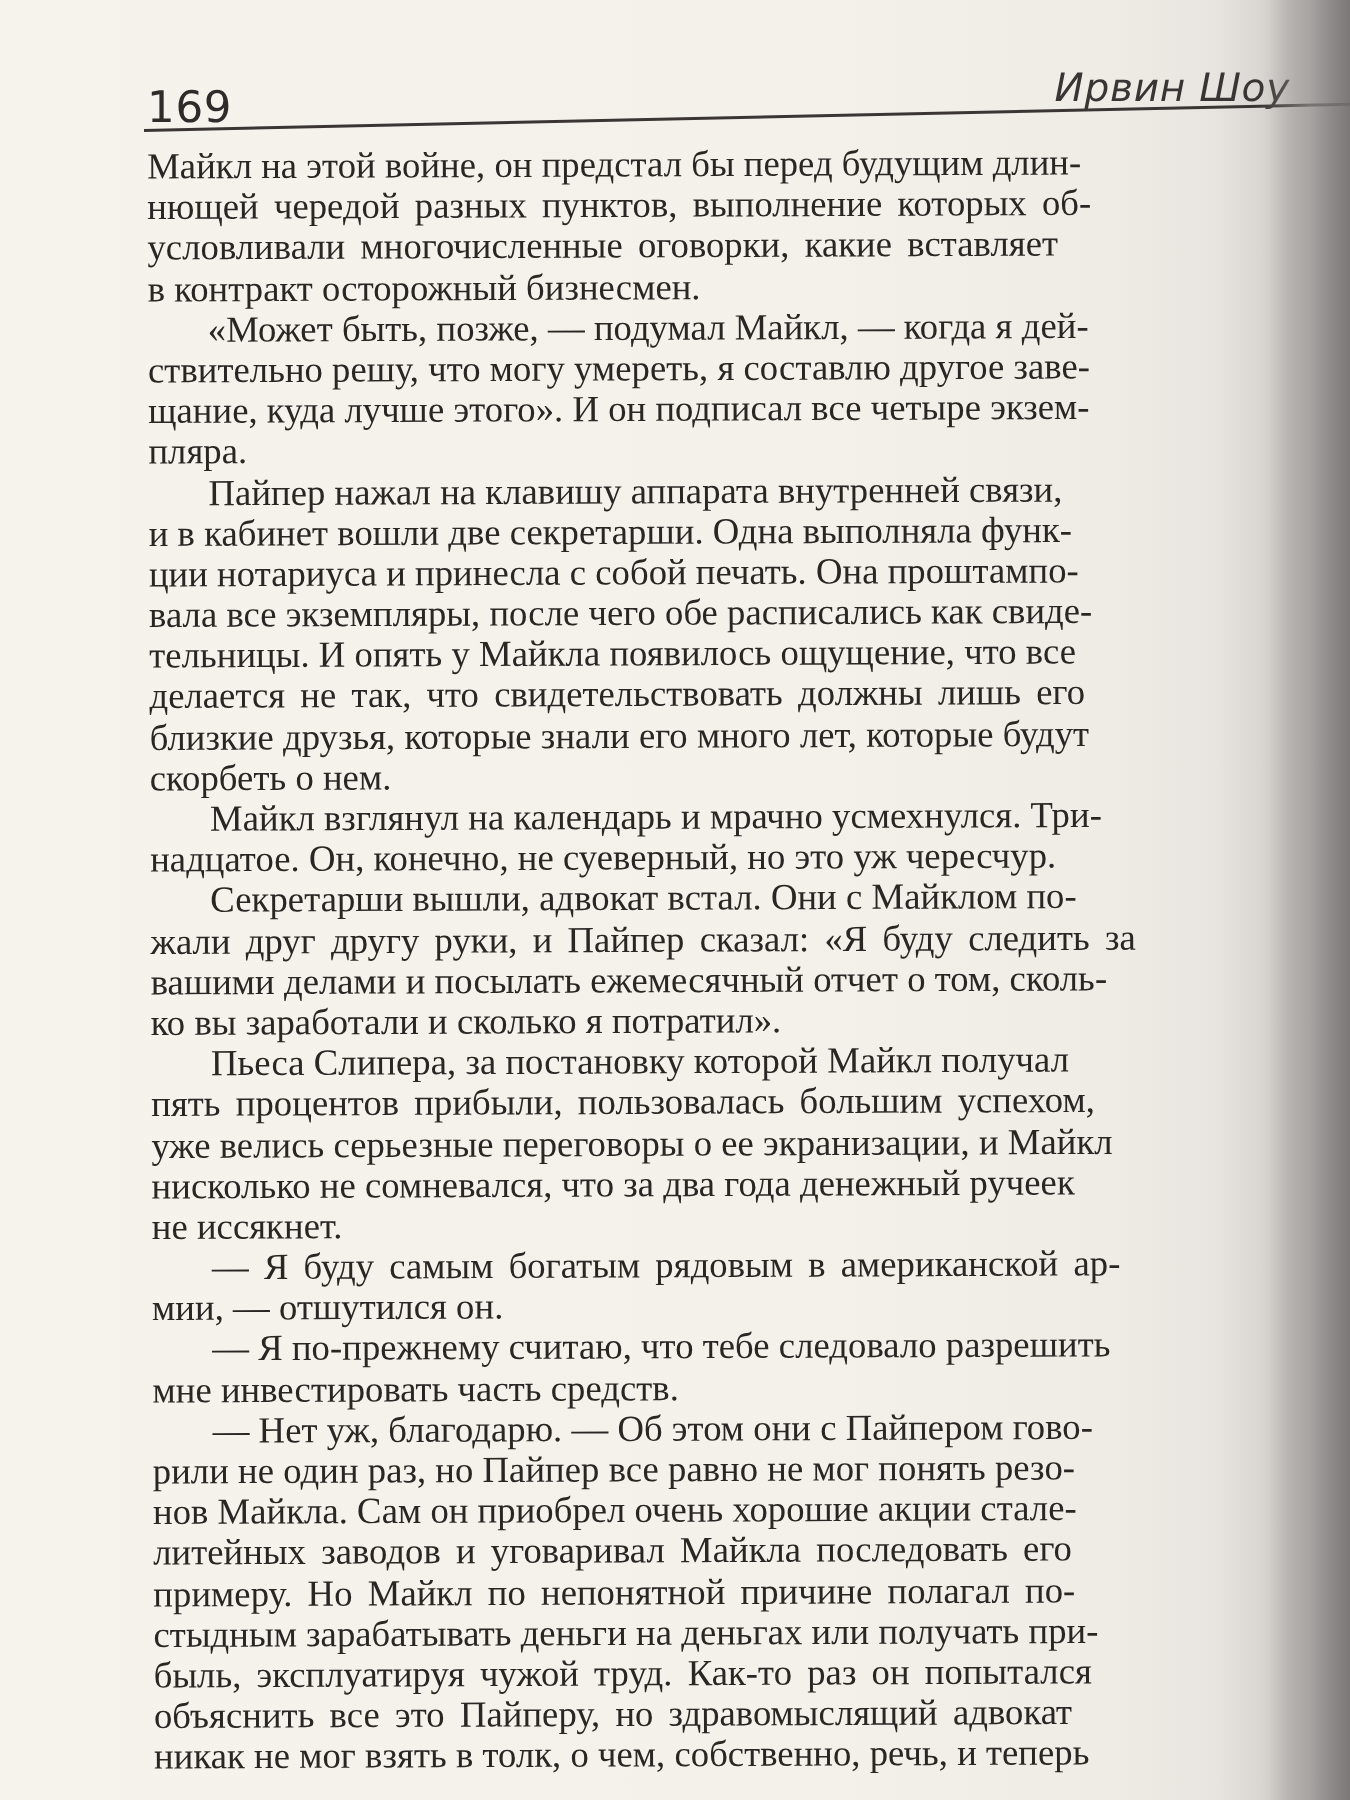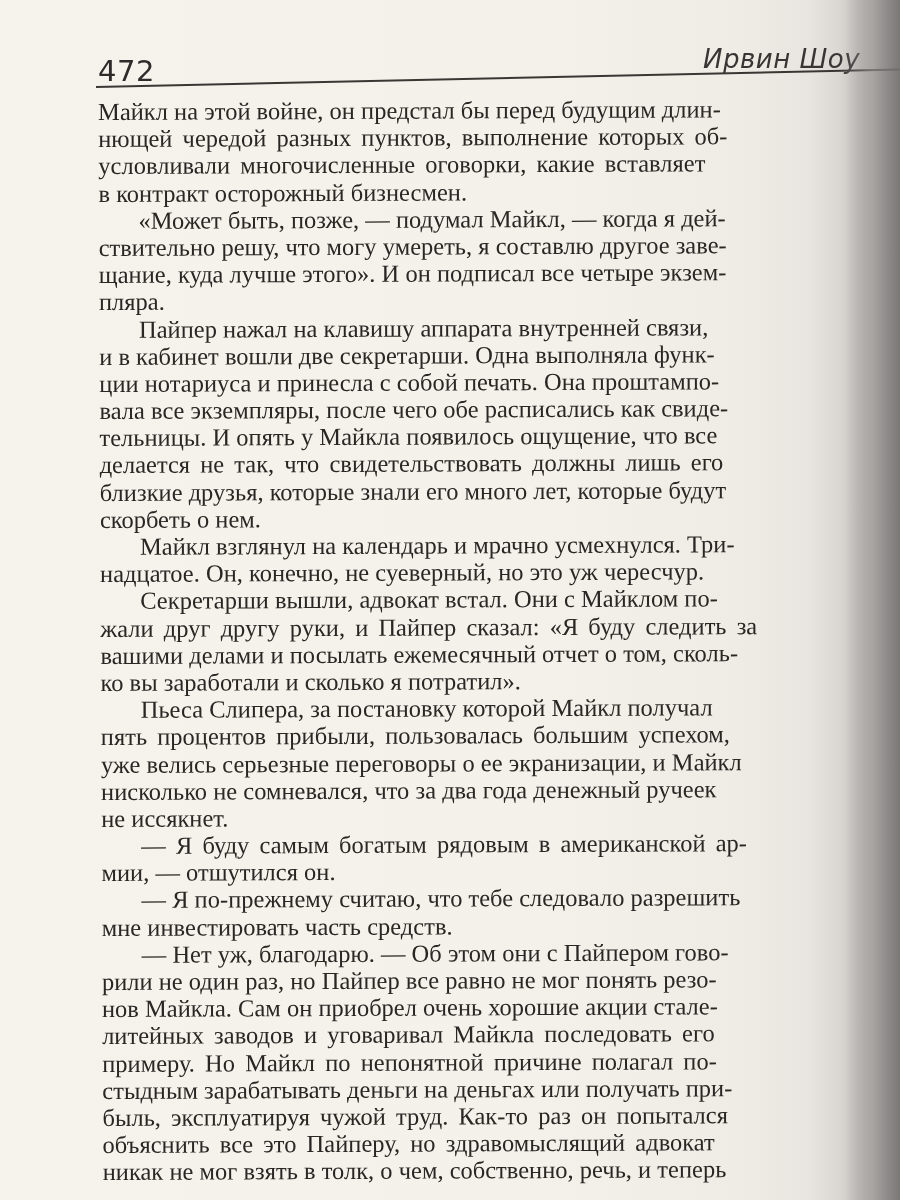--- a/index.html
+++ b/index.html
@@ -81,21 +81,21 @@
     .justify-wide {
       word-spacing: 4px;
     }
   </style>
 </head>
 <body>
 
 <div class="page">
 
   <div class="header">
-    <span class="page-number">472</span>
+    <span class="page-number">169</span>
     <span class="running-head">Ирвин Шоу</span>
   </div>
   <div class="header-rule"></div>
 
   <div class="body-text">
     <span class="line">Майкл на этой войне, он предстал бы перед будущим длин-</span>
     <span class="line justify-wide">нющей чередой разных пунктов, выполнение которых об-</span>
     <span class="line justify-wide">условливали многочисленные оговорки, какие вставляет</span>
     <span class="line">в контракт осторожный бизнесмен.</span>
     <span class="line indent">«Может быть, позже, — подумал Майкл, — когда я дей-</span>

